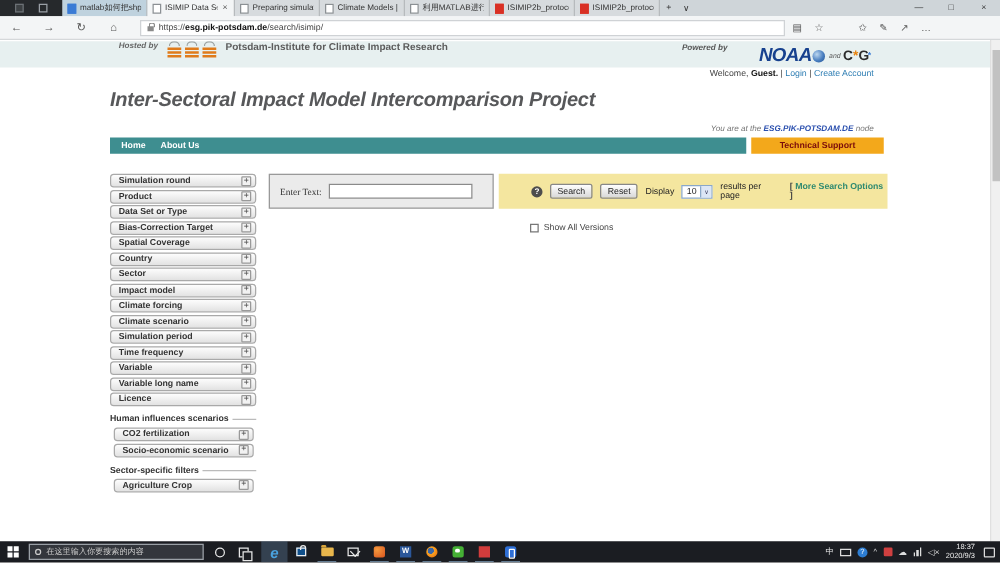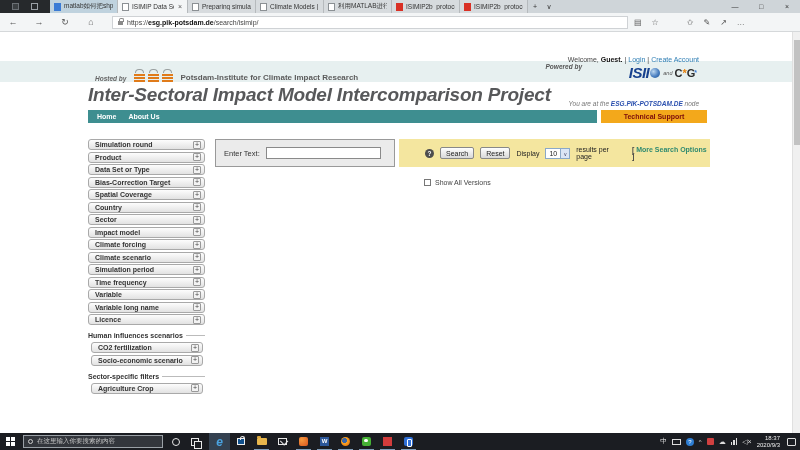--- a/index.html
+++ b/index.html
@@ -26,58 +26,58 @@
   .winctl { width:26px; display:flex; align-items:center; justify-content:center; color:#333; font-size:7px; }
   .addressbar { position:absolute; left:0; top:13px; width:800px; height:19px; background:#f3f5f6; border-bottom:1px solid #d5d8da; display:flex; align-items:center; font-size:8px; color:#5f6368; }
   .nav-btn { width:26px; text-align:center; font-size:9px; color:#555; }
   .urlbox { margin-left:8px; width:516px; height:13px; background:#fff; border:1px solid #cfd2d5; display:flex; align-items:center; gap:4px; padding:0 5px; font-size:7px; color:#444; }
   .lock { width:5px; height:4px; background:#8a8a8a; position:relative; margin-top:2px; flex:none; }
   .lock::before { content:''; position:absolute; top:-3px; left:1px; width:3px; height:3px; border:1px solid #8a8a8a; border-bottom:none; border-radius:2px 2px 0 0; }
   .urlhost { font-weight:bold; color:#111; }
   .addr-icons { display:flex; align-items:center; margin-left:6px; gap:10px; font-size:8px; color:#555; }
   
   .page { position:absolute; left:0; top:32px; width:792px; height:401px; background:#fff; overflow:hidden; }
-  .band { position:absolute; left:0; top:1px; width:792px; height:21px; background:#e7f0f0; display:flex; align-items:flex-end;margin-top:28px; }
+  .band { position:absolute; left:0; top:1px; width:792px; height:21px; background:#e7f0f0; display:flex; align-items:flex-start; }
   .hostedby { font-size:6.5px; font-style:italic; font-weight:bold; color:#666; margin-left:95px; }
   .pik-logo { display:flex; gap:3px; margin-left:8px; align-items:flex-end; }
   .pik-col { display:flex; flex-direction:column; align-items:center; }
   .pik-arc { width:9px; height:4px; border:1px solid #9aa0a0; border-bottom:none; border-radius:5px 5px 0 0; }
   .pik-bar { width:11px; height:2px; background:#e07b1a; margin-top:1px; }
   .institute { font-size:8px; font-weight:bold; color:#5c5c5c; margin-left:7px; }
   .powered { position:absolute; right:210px; top:2px; font-size:6.5px; font-style:italic; font-weight:bold; color:#555; }
   .esgf-logo { position:absolute; right:95px; top:3px; display:flex; align-items:center; }
   .esgf-txt { font-size:15px; font-weight:bold; font-style:italic; color:#17418e; letter-spacing:-0.5px; }
   .globe { width:10px; height:10px; border-radius:50%; background:radial-gradient(circle at 35% 35%, #bcd7f0, #4a7fc0 55%, #1d4e8f); margin-left:1px; }
   .and-txt { font-size:5.5px; color:#555; margin:0 2px 0 3px; font-style:italic; }
   .cog { font-size:11px; font-weight:bold; color:#2b2b2b; display:flex; align-items:center; }
   .gear-o { color:#e8820c; font-size:11px; font-weight:bold; }
   .gear-b { color:#3a7bd5; font-size:7px; font-weight:bold; margin-left:-1px; }
   .welcome { position:absolute; right:93px; top:24px; font-size:7px; color:#444; }
   .welcome .usr { font-weight:bold; color:#111; }
   .welcome a { color:#2d7db3; text-decoration:none; }
-  .pagetitle { position:absolute; left:88px; top:52px; font-size:19px; font-weight:bold; font-style:italic; color:#57585a; letter-spacing:-0.2px; }
+  .pagetitle { position:absolute; left:88px; top:40px; font-size:16px; font-weight:bold; font-style:italic; color:#57585a; letter-spacing:-0.2px; }
   .nodeline { position:absolute; right:93px; top:68px; font-size:6.5px; font-style:italic; color:#777; }
   .nodeline .nodename { font-weight:bold; color:#2a4fae; }
   .mainnav { position:absolute; left:88px; top:78px; width:509px; height:13px; background:#3e8e90; display:flex; align-items:center; gap:12px; padding-left:9px; }
   .mainnav span { font-size:7px; font-weight:bold; color:#fff; }
   .techsupport { position:absolute; left:601px; top:78px; width:106px; height:13px; background:#f3a81b; display:flex; align-items:center; justify-content:center; }
   .techsupport span { font-size:7px; font-weight:bold; color:#7a0c0c; }
   
   .sidebar { position:absolute; left:88px; top:107px; width:117px; }
   .facet { height:11px; display:flex; align-items:center; justify-content:space-between; padding:0 3px 0 6px; border:1px solid #a9a9a9; border-radius:3px; background:linear-gradient(#fdfdfd,#e2e2e2); margin-bottom:1.5px; }
   .facet-label { font-size:7px; font-weight:bold; color:#333; white-space:nowrap; }
   .plus { width:8px; height:8px; border:1px solid #999; background:#f2f2f2; font-size:7px; line-height:6px; text-align:center; color:#444; border-radius:1px; }
   .fgroup { margin-top:7px; }
   .fgroup-head { display:flex; align-items:center; margin-bottom:3px; }
   .fgroup-label { font-size:7px; font-weight:bold; color:#333; white-space:nowrap; }
   .fgroup-line { flex:1; border-top:1px solid #bbb; margin-left:3px; }
   .fgroup .facet { margin-left:3px; margin-right:2px; }
   
   .searchgrey { position:absolute; left:215px; top:107px; width:180px; height:28px; background:#ebebeb; border:1px solid #999; display:flex; align-items:center; gap:6px; padding-left:8px; }
-  .searchgrey label { font-size:7.5px; color:#333; }
+  .searchgrey label { font-size:7.5px; color:#333;font-family:Liberation Serif, serif; }
   .searchgrey input { width:115px; height:12px; border:1px solid #8a8a8a; font-size:7px; padding:0 2px; background:#fff; }
   .searchyellow { position:absolute; left:399px; top:107px; width:311px; height:28px; background:#f4e69f; display:flex; align-items:center; gap:6px; padding-left:26px; }
   .helpcircle { width:9px; height:9px; border-radius:50%; background:#4d4d4d; color:#fff; font-size:6.5px; line-height:9px; text-align:center; font-weight:bold; flex:none; }
   .btn { font-size:7px; padding:1.5px 5px; background:linear-gradient(#fefefe,#d8d8d8); border:1px solid #888; border-radius:2px; color:#222; font-family:"Liberation Sans",sans-serif; }
   .ylabel { font-size:7px; color:#222; }
   .select { display:inline-flex; border:1px solid #8aa8c8; background:#fff; height:11px; align-items:center; }
   .sel-val { padding:0 3px; font-size:7px; color:#222; min-width:12px; }
   .sel-arrow { width:9px; height:100%; background:#dce6f5; border-left:1px solid #8aa8c8; font-size:5px; line-height:10px; text-align:center; color:#446; }
   .moreopts { font-size:7px; font-weight:bold; color:#2f8a70; }
   .moreopts .bracket { color:#444; font-weight:bold; }
@@ -219,21 +219,21 @@
         <span class="pik-col">
             <span class="pik-arc"></span>
             <span class="pik-bar"></span>
             <span class="pik-bar"></span>
             <span class="pik-bar"></span>
           </span>
       </span>
       <span class="institute">Potsdam-Institute for Climate Impact Research</span>
       <span class="powered">Powered by</span>
       <span class="esgf-logo">
-        <span class="esgf-txt">ISII</span>
+        <span class="esgf-txt">NOAA</span>
         <span class="globe"></span>
         <span class="and-txt">and</span>
         <span class="cog">
             <span>C</span>
             <span class="gear-o">*</span>
             <span>G</span>
             <span class="gear-b">*</span>
           </span>
       </span>
     </div>

